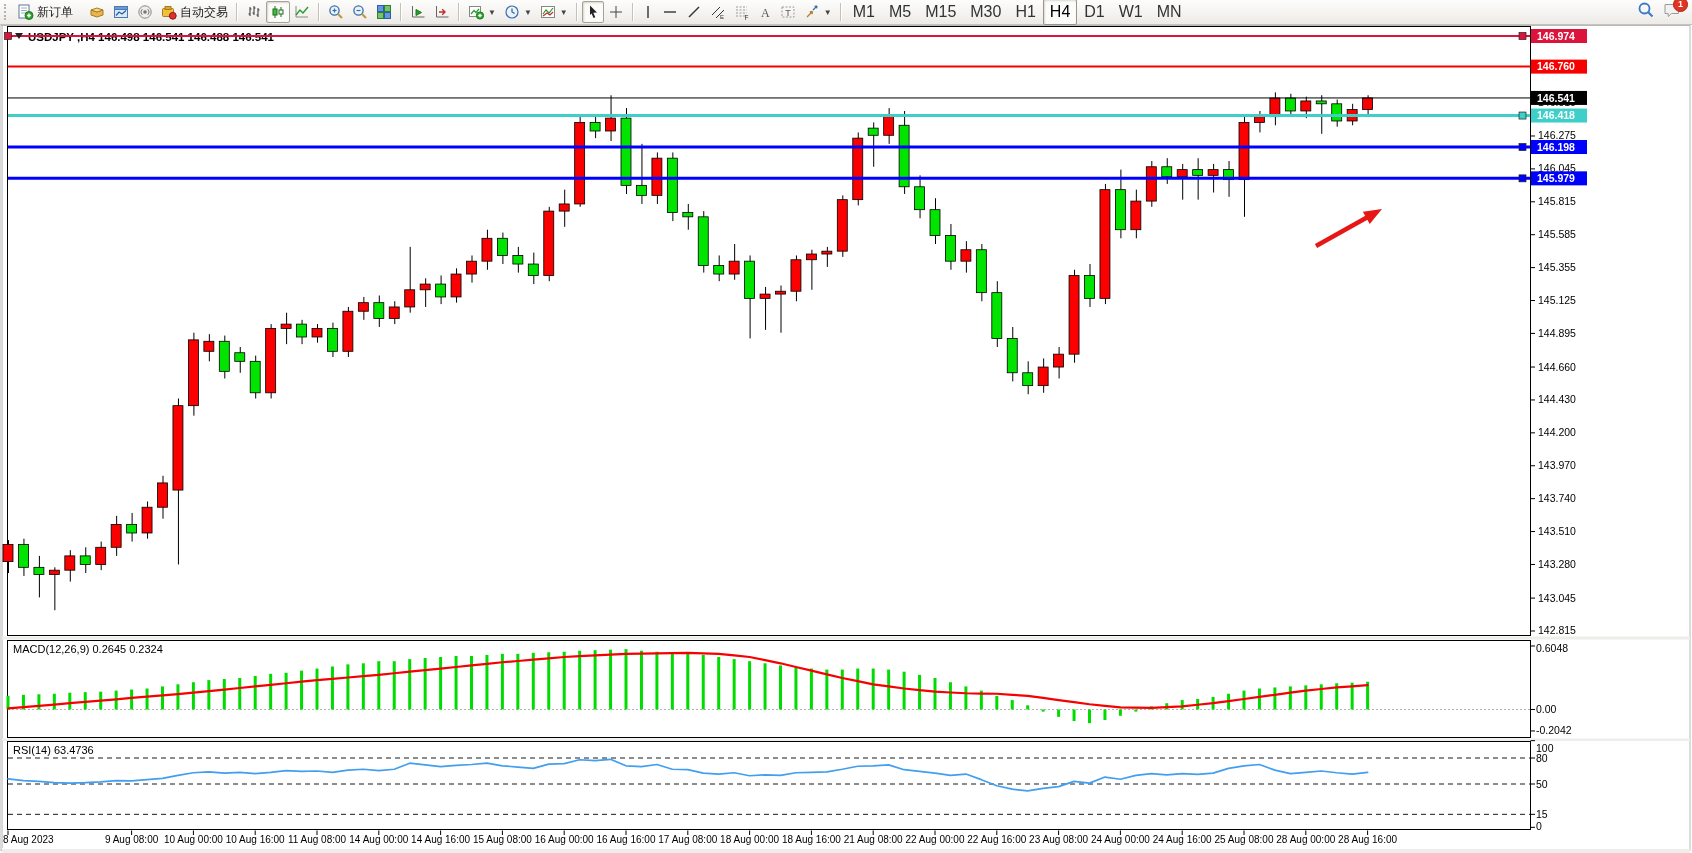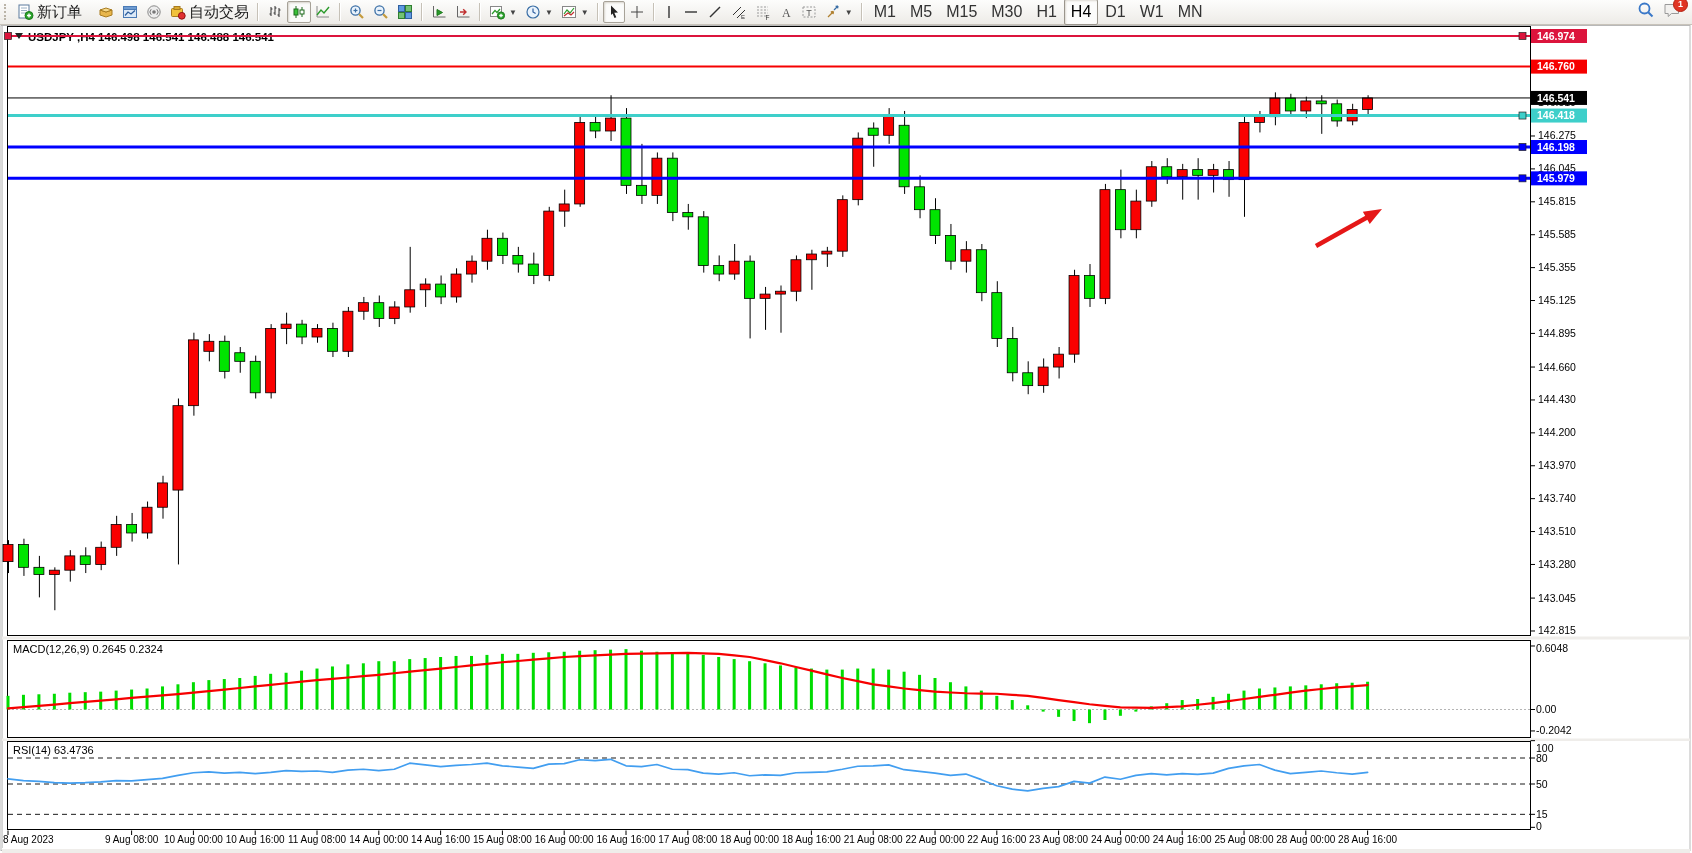--- a/index.html
+++ b/index.html
@@ -7,21 +7,21 @@
   #app{position:relative;width:1692px;height:853px;}
   
   #toolbar{position:absolute;left:0;top:0;width:1692px;height:25px;box-sizing:border-box;
     display:flex;align-items:center;padding:0 4px 0 2px;
     background:linear-gradient(#fdfdfc,#edebe7);border-bottom:1px solid #c8c3ba;z-index:5;}
   .tb-grip{width:3px;height:16px;border-left:2px dotted #bab4a8;margin:0 4px 0 2px;}
   .tb-sep{width:0;height:18px;border-left:1px solid #c6c1b7;border-right:1px solid #fff;margin:0 4px;}
   .tb-btn{display:flex;align-items:center;gap:3px;padding:2px 3px;border:1px solid transparent;
     border-radius:2px;cursor:default;white-space:nowrap;}
   .tb-btn.active{background:#fbfbfa;border-color:#a7a298;box-shadow:inset 1px 1px 2px #d8d4cc;}
-  .tb-btn .lbl{font-size:15px;color:#1a1a1a;font-family:Liberation Serif, serif;}
+  .tb-btn .lbl{font-size:12px;color:#1a1a1a;font-family:Liberation Serif, serif;}
   .tb-btn svg{display:block;}
   .caret{font-size:8px;color:#444;margin-left:1px;}
   .tf-btn{font-size:16px;color:#333;padding:3px 6px;border:1px solid transparent;border-radius:2px;}
   .tf-btn.active{background:#fcfcfb;border-color:#9a958c;box-shadow:inset 1px 1px 2px #ddd9d2;color:#000;}
   #tb-right{margin-left:auto;display:flex;align-items:center;gap:8px;padding-right:6px;}
   .chat-wrap{position:relative;}
   .badge{position:absolute;right:-6px;top:-5px;background:#e03524;color:#fff;font-size:9px;
     font-weight:bold;border-radius:50%;width:13px;height:13px;line-height:13px;text-align:center;
     border:1px solid #b31f10;}
   

